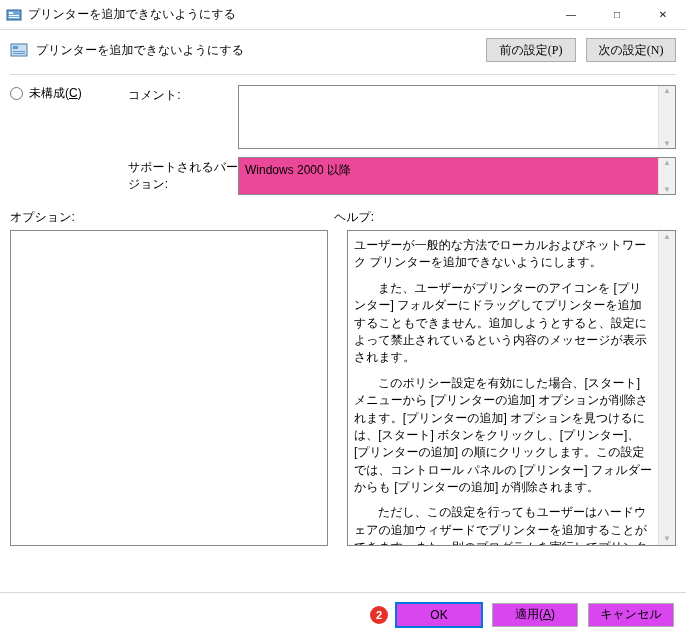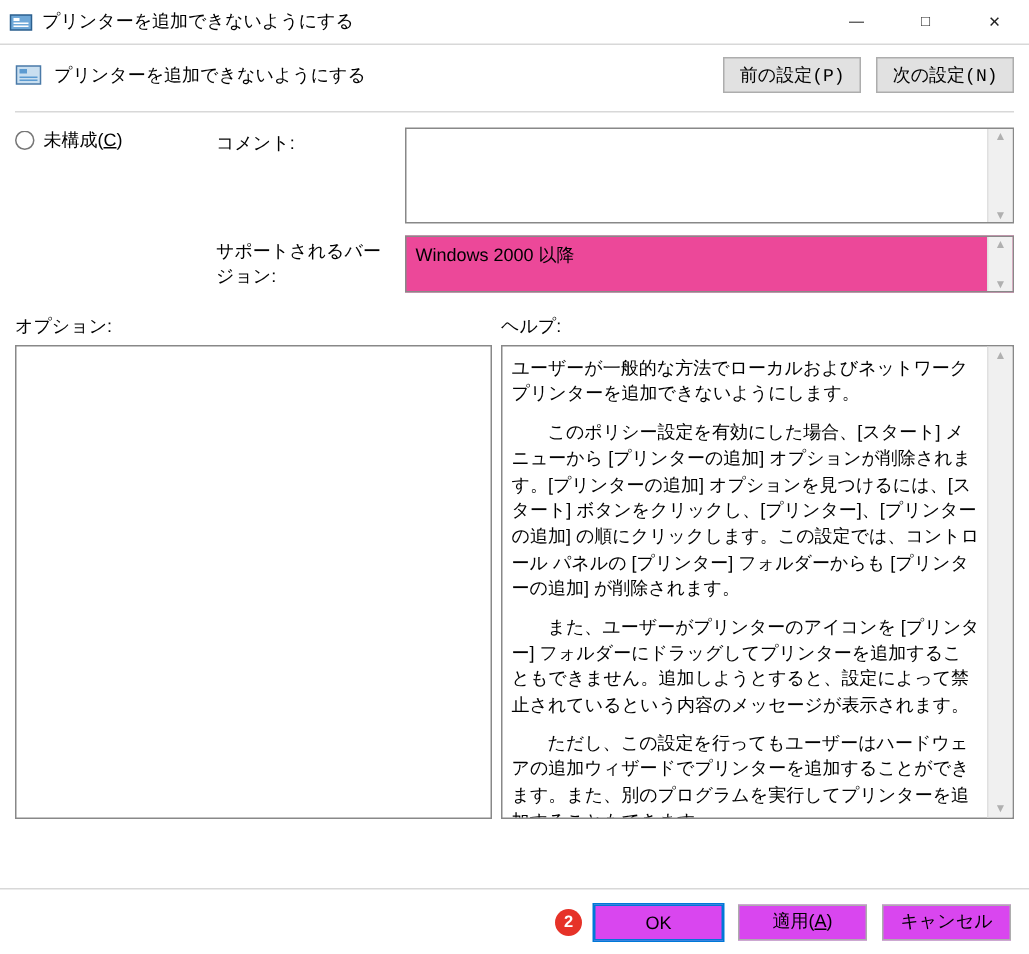--- a/index.html
+++ b/index.html
@@ -51,28 +51,28 @@
 }
 .header-row .htitle { flex: 1; font-size: 12px; }
 .navbtn {
   min-width: 90px;
   height: 24px;
   border: 1px solid #adadad;
   background: #e1e1e1;
   font-size: 12px;
   padding: 0 10px;
   margin-left: 10px;
-  font-family: Liberation Mono, monospace;
+  font-family: Liberation Serif, serif;
 }
 .hr { border-top: 1px solid #d8d8d8; margin: 4px 0 10px 0; }
 
 .config-grid {
   display: grid;
   grid-template-columns: 118px 110px 1fr;
-  column-gap: 16px;
+  column-gap: 0;
   margin-bottom: 8px;
 }
 .radio-col { grid-column: 1; grid-row: 1 / span 3; }
 .radio-item {
   display: flex;
   align-items: center;
   margin-bottom: 10px;
   position: relative;
 }
 .radio-item input { margin: 0 6px 0 0; }
@@ -123,21 +123,21 @@
 
 .section-labels {
   display: flex;
   margin-top: 14px;
 }
 .section-labels .left { width: 324px; }
 .section-labels .right { flex: 1; }
 
 .lower {
   display: flex;
-  gap: 6px;
+  gap: 19px;
   margin-top: 4px;
 }
 .options-box {
   width: 318px;
   height: 316px;
   border: 1px solid #888;
   background: #fff;
 }
 .help-box {
   flex: 1;
@@ -242,22 +242,22 @@
 
   <div class="section-labels">
     <div class="left">オプション:</div>
     <div class="right">ヘルプ:</div>
   </div>
 
   <div class="lower">
     <div class="options-box"></div>
     <div class="help-box">
       <p>ユーザーが一般的な方法でローカルおよびネットワーク プリンターを追加できないようにします。</p>
+      <p class="indent">また、ユーザーがプリンターのアイコンを [プリンター] フォルダーにドラッグしてプリンターを追加することもできません。追加しようとすると、設定によって禁止されているという内容のメッセージが表示されます。</p>
       <p class="indent">このポリシー設定を有効にした場合、[スタート] メニューから [プリンターの追加] オプションが削除されます。[プリンターの追加] オプションを見つけるには、[スタート] ボタンをクリックし、[プリンター]、[プリンターの追加] の順にクリックします。この設定では、コントロール パネルの [プリンター] フォルダーからも [プリンターの追加] が削除されます。</p>
-      <p class="indent">また、ユーザーがプリンターのアイコンを [プリンター] フォルダーにドラッグしてプリンターを追加することもできません。追加しようとすると、設定によって禁止されているという内容のメッセージが表示されます。</p>
       <p class="indent">ただし、この設定を行ってもユーザーはハードウェアの追加ウィザードでプリンターを追加することができます。また、別のプログラムを実行してプリンターを追加することもできます。</p>
 
       <div class="vscroll">
         <span>▲</span>
         <span>▼</span>
       </div>
     </div>
   </div>
 </div>
 

